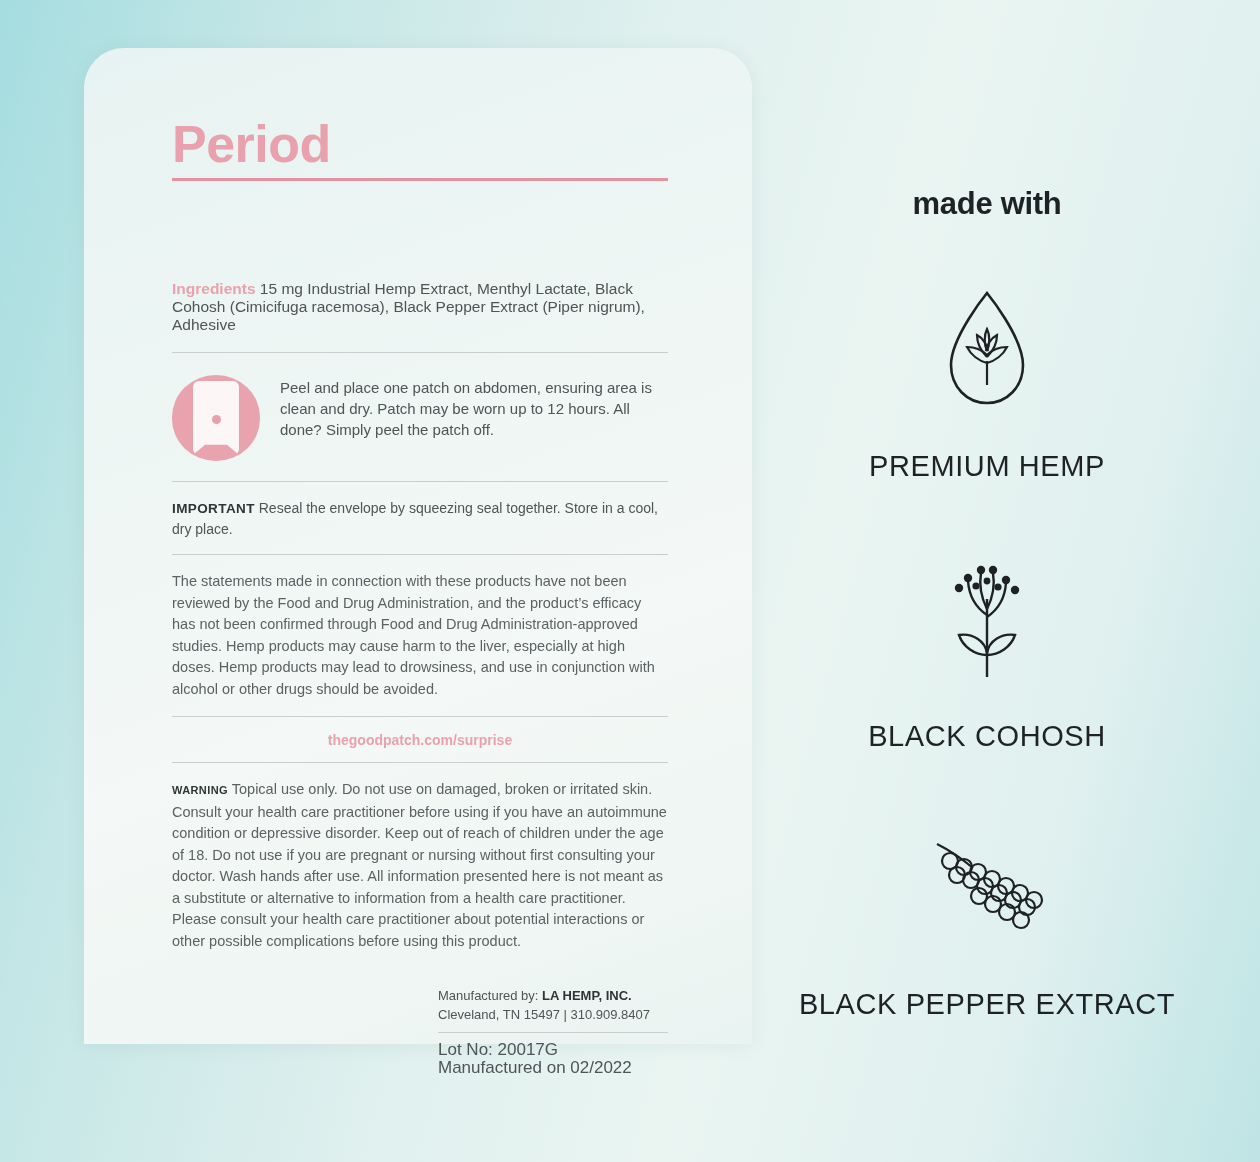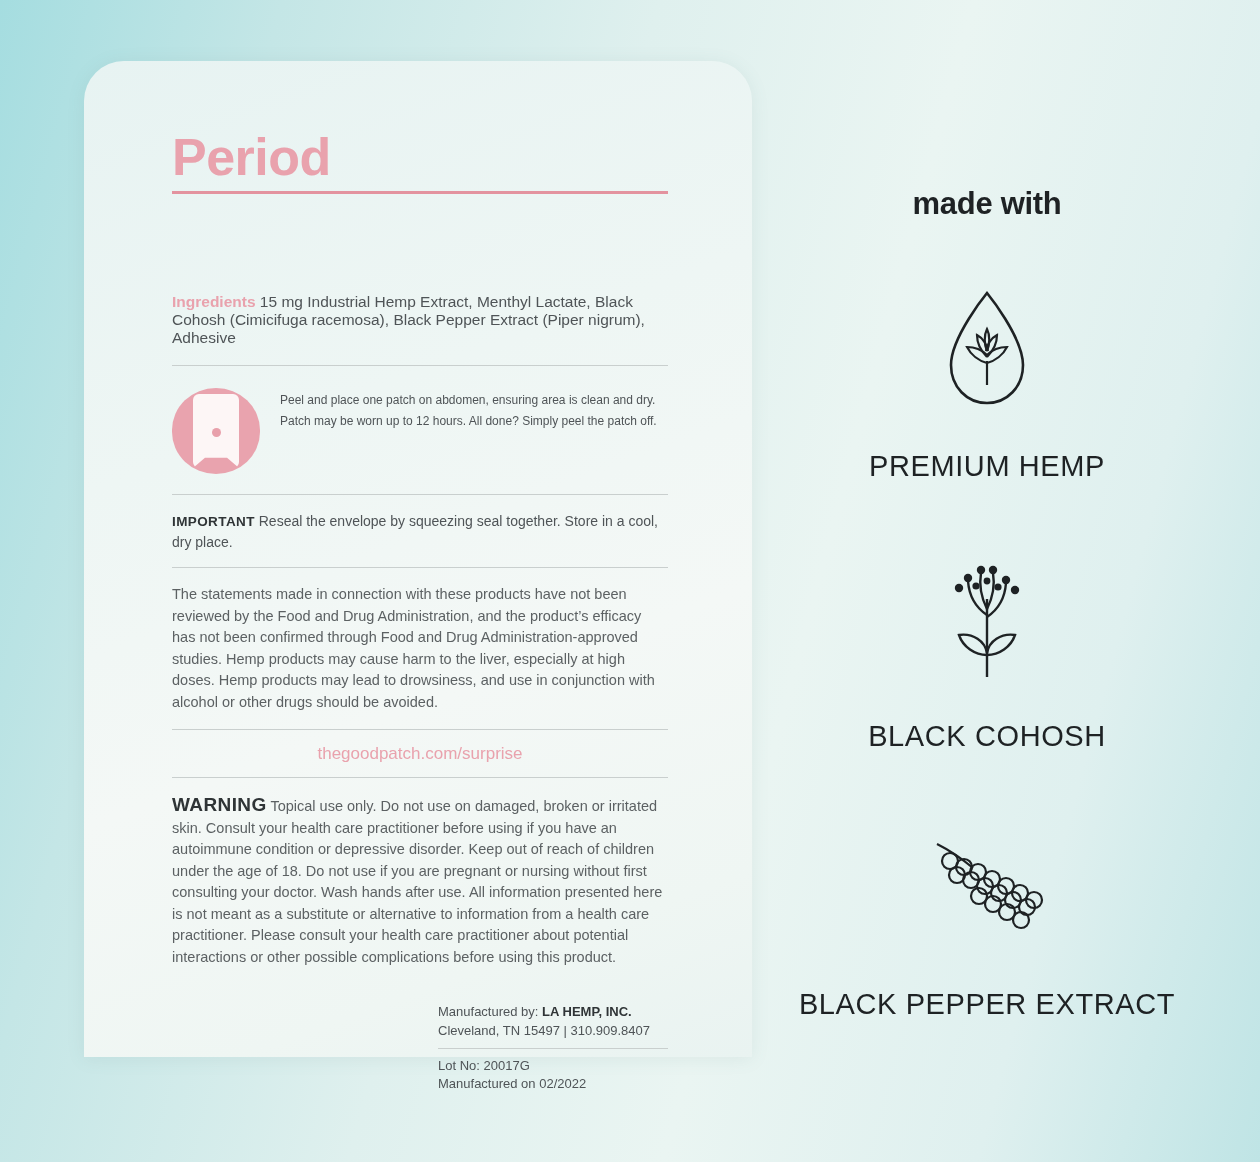--- a/index.html
+++ b/index.html
@@ -20,21 +20,20 @@
   #label-card {
     position: absolute;
     left: 84px;
     top: 48px;
     width: 668px;
     height: 996px;
     border-radius: 40px 40px 0 0;
     background: linear-gradient(160deg, #e7f3f2 0%, #eef6f4 35%, #f4f8f6 62%, #eff6f3 85%, #e9f3f1 100%);
     box-shadow: 0 2px 18px rgba(90,130,130,0.10);
     padding: 0 88px;
-    margin-top: 13px;
   }
 
   #title {
     position: absolute;
     left: 88px;
     top: 66px;
     font-size: 52px;
     font-weight: bold;
     color: #e9a2ad;
     letter-spacing: -0.5px;
@@ -104,21 +103,21 @@
   .patch-dot {
     position: absolute;
     left: 40px;
     top: 40px;
     width: 9px;
     height: 9px;
     border-radius: 50%;
     background: #e8a0ab;
   }
   .directions-text {
-    font-size: 12px;
+    font-size: 15px;
     line-height: 21px;
     color: #4f5457;
     padding-top: 2px;
   }
 
   .important-block {
     padding: 16px 0 14px 0;
     font-size: 14px;
     line-height: 21px;
     color: #4f5457;
@@ -131,49 +130,49 @@
     line-height: 21.5px;
     color: #5c6163;
   }
 
   .url-block {
     padding: 14px 0 13px 0;
     text-align: center;
   }
   .url-block a, .url-block span {
     color: #e9a2ad;
-    font-weight: normal;
-    font-size: 17px;
+    font-weight: bold;
+    font-size: 14px;
     text-decoration: none;
   }
 
   .warning {
     padding: 16px 0 8px 0;
     font-size: 14.5px;
     line-height: 21.5px;
     color: #5c6163;
   }
-  .warning b { color: #2f3436; letter-spacing: 0.4px; font-size: 19px; }
+  .warning b { color: #2f3436; letter-spacing: 0.4px; font-size: 11px; }
 
   .distrib {
     margin-top: 26px;
     margin-left: 266px;
     width: 230px;
     font-size: 13px;
     line-height: 19px;
     color: #4f5457;
   }
   .distrib b { color: #2f3436; }
   .distrib .rule2 {
     height: 1px;
     background: #c9cfce;
     margin: 8px 0 8px 0;
   }
   .lot {
-    font-size: 13px;
+    font-size: 17px;
     line-height: 18px;
     color: #4f5457;
   }
 
   
   #made-with-col {
     position: absolute;
     left: 772px;
     top: 0;
     width: 430px;

